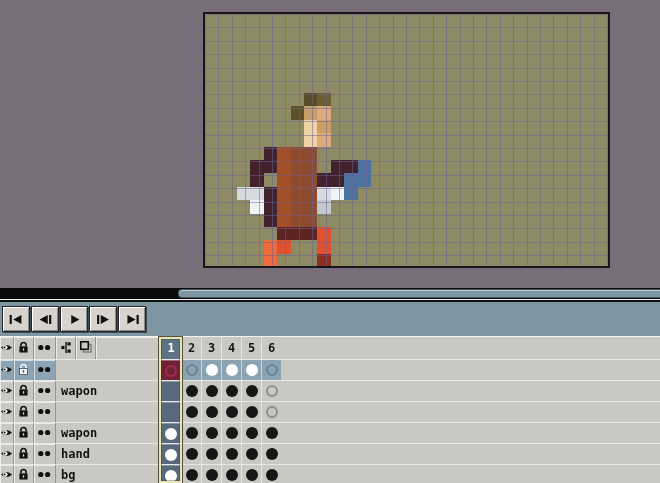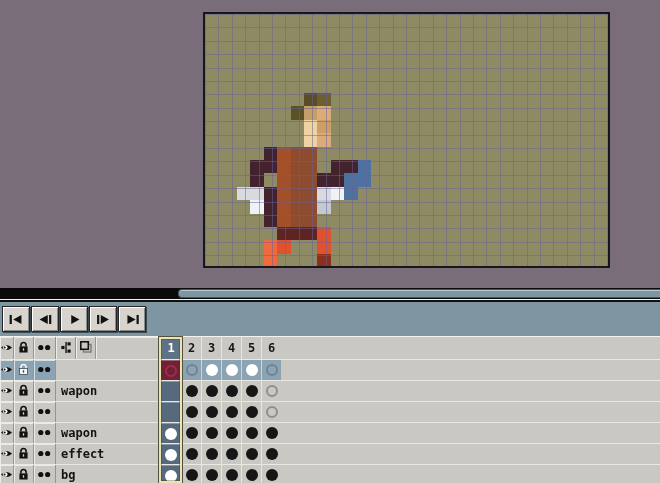--- a/index.html
+++ b/index.html
@@ -400,21 +400,21 @@
                 <rect x="6.3" y="7.8" width="1.4" height="2.6" fill="#d8d4cd"></rect>
               </svg></span>
           </div>
           <div class="cell icon-cell" style="left: 34px; width: 22px;">
             <span><svg width="17" height="13" viewBox="0 0 18 14" xmlns="http://www.w3.org/2000/svg">
                 <circle cx="5" cy="7" r="2.8" fill="#111"></circle>
                 <circle cx="12.4" cy="7" r="2.8" fill="#111"></circle>
               </svg></span>
           </div>
           <div class="cell name-cell" style="left: 56px; width: 105px;">
-            <span>effect</span>
+            <span>hand</span>
           </div>
           <div class="cell fcell selcol" style="left: 161px; width: 20px;">
             <span class="dot dot-white"></span>
           </div>
           <div class="cell fcell" style="left: 181px; width: 20px;">
             <span class="dot dot-black"></span>
           </div>
           <div class="cell fcell" style="left: 201px; width: 20px;">
             <span class="dot dot-black"></span>
           </div>

